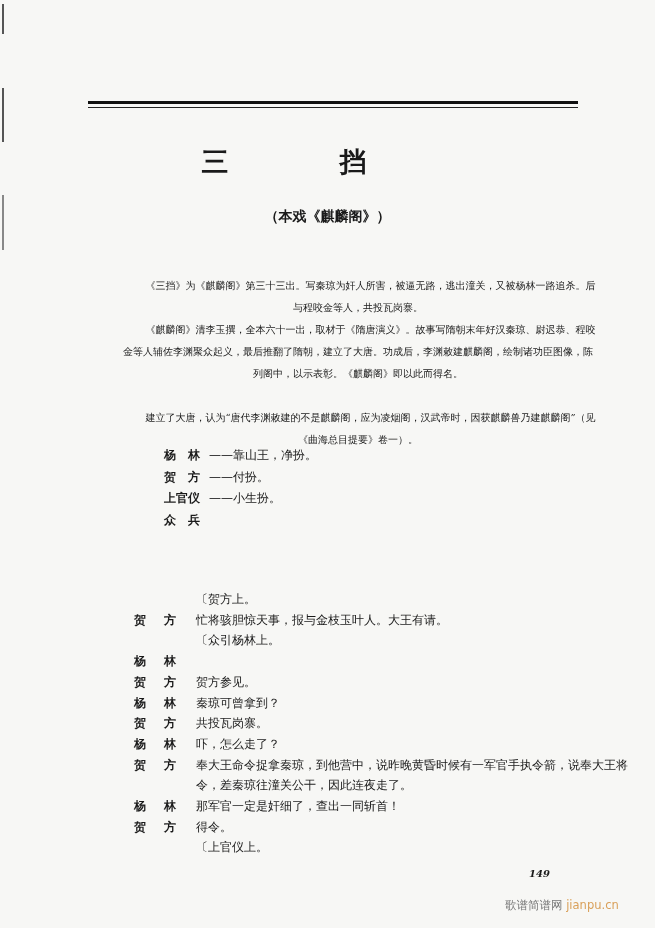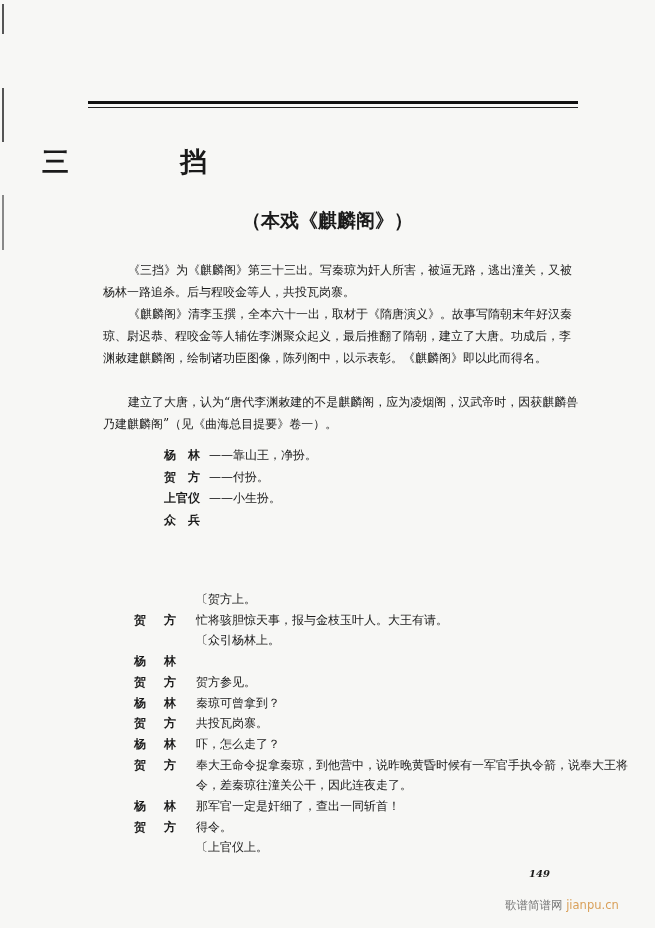--- a/index.html
+++ b/index.html
@@ -11,31 +11,31 @@
   }
   .margin-line {
     position: absolute; left: 2px; width: 2px; background: #555;
   }
   .rule {
     position: absolute; left: 88px; width: 490px; top: 101px;
     height: 7px; border-top: 3px solid #111; border-bottom: 1.5px solid #222;
     box-sizing: border-box;
   }
   .title {
-    position: absolute; top: 144px; left: 0; width: 568px; text-align: left;
+    position: absolute; top: 144px; left: 0; width: 568px; text-align: center;
     font-family: "DejaVu Sans", sans-serif; font-weight: bold; font-size: 27px;
     letter-spacing: 42px; padding-left: 42px; box-sizing: border-box;
   }
   .subtitle {
     position: absolute; top: 208px; left: 0; width: 655px; text-align: center;
-    font-family: "DejaVu Sans", sans-serif; font-weight: bold; font-size: 19px;
+    font-family: "DejaVu Sans", sans-serif; font-weight: bold; font-size: 14px;
   }
   .para {
-    position: absolute; left: 103px; width: 478px; font-size: 12px;
-    line-height: 22px; text-indent: 25px; margin: 0;
+    position: absolute; left: 103px; width: 478px; font-size: 10px;
+    line-height: 22px; text-indent: 25px; margin: 16px; text-align: center;
   }
   .cast {
     position: absolute; left: 164px; top: 445px; font-size: 12px; line-height: 21.5px;
   }
   .cast-row { display: flex; white-space: nowrap; }
   .cast-name { font-family: "DejaVu Sans", sans-serif; font-weight: bold; width: 45px; letter-spacing: 0; }
   .cast-name.spread { letter-spacing: 12px; }
   .script {
     position: absolute; left: 86px; top: 589px; width: 510px; font-size: 12px; line-height: 20.7px; margin-left: 48px;
   }

